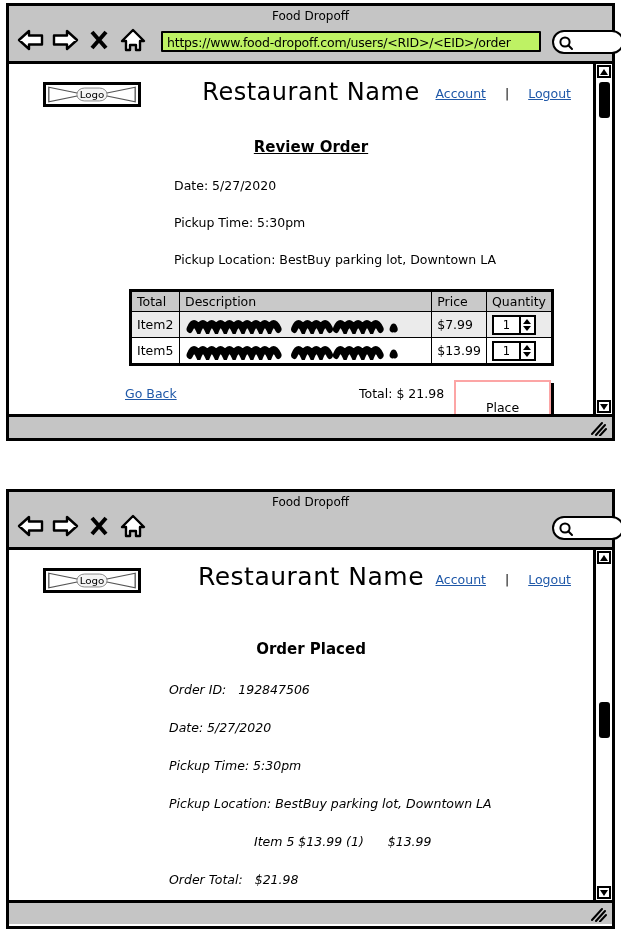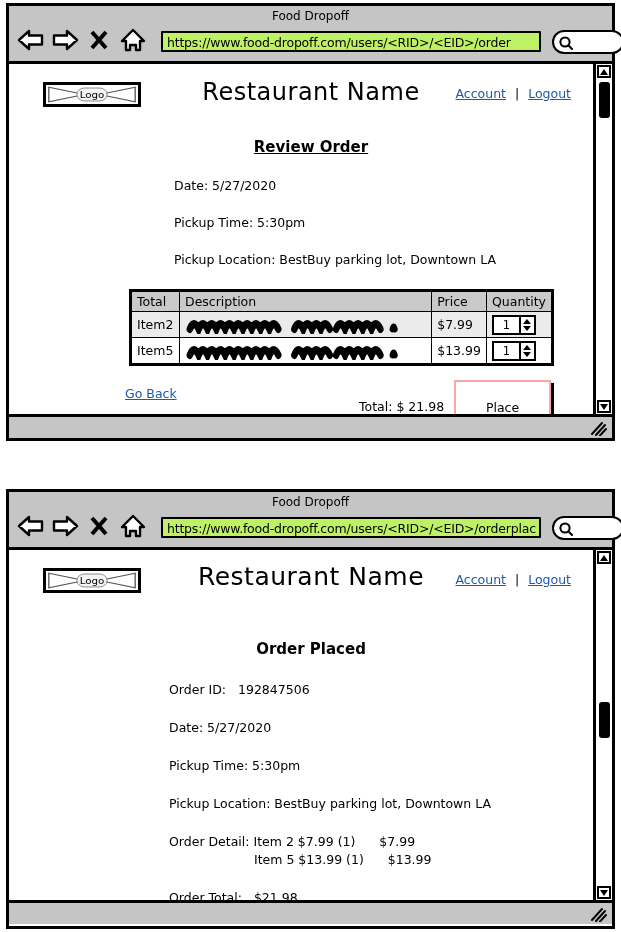--- a/index.html
+++ b/index.html
@@ -167,21 +167,21 @@
     letter-spacing: 0.5px;
     color: #000;
   }
   #browser-2 .brand { font-size: 25px; top: 12px; }
   .header-links {
     position: absolute;
     right: 22px;
     top: 22px;
     display: flex;
     align-items: center;
-    gap: 9px;
+    gap: 19px;
     font-size: 12.5px;
   }
   .lnk {
     color: #1f58a8;
     text-decoration: underline;
     cursor: pointer;
   }
   .divider-pipe { color: #000; }
 
   .page-title {
@@ -262,21 +262,21 @@
   }
   #go-back-link {
     position: absolute;
     left: 96px;
     top: 6px;
     font-size: 12.5px;
   }
   #order-total {
     position: absolute;
     left: 330px;
-    top: 19px;
+    top: 6px;
     font-size: 12.5px;
     color: #000;
   }
   #place-order-btn {
     position: absolute;
     left: 425px;
     top: 0;
     width: 97px;
     height: 24px;
     background: #fff;
@@ -289,20 +289,21 @@
     padding: 16px;
     line-height: 20px;
   }
 
   
   .confirm-list {
     margin-top: 24px;
     padding-left: 140px;
     font-size: 12.5px;
     color: #000;
+    font-style: italic;
   }
   .confirm-list .row { margin-bottom: 23px; }
   .confirm-list .row .idval { margin-left: 8px; }
   .od-block { position: relative; }
   .od-line2 { margin-left: 85px; margin-top: 3px; }
   .od-gap { display: inline-block; width: 16px; }
   .total-row { position: relative; }
 </style>
 </head>
 <body>
@@ -482,23 +483,20 @@
               <path d="M7 5 L21 21 M21 5 L7 21" stroke="#000" stroke-width="4"></path>
             </svg>
         </span>
         <span class="nav-btn">
           <svg viewBox="0 0 28 26">
               <path d="M14 3 L25 14 L21 14 L21 23 L17 23 L17 18 L11 18 L11 23 L7 23 L7 14 L3 14 Z" fill="#fff" stroke="#000" stroke-width="2.4" stroke-linejoin="round"></path>
             </svg>
         </span>
       </div>
 
-      <div class="urlbar">
-        <span class="urltext">https://www.food-dropoff.com/users/&lt;RID&gt;/&lt;EID&gt;/orderplac</span>
-      </div>
 
       <div class="searchbox">
         <svg class="mag" viewBox="0 0 16 16">
           <circle cx="7" cy="7" r="4.6" fill="none" stroke="#000" stroke-width="2"></circle>
           <path d="M10.3 10.3 L14 14" stroke="#000" stroke-width="2" stroke-linecap="round"></path>
         </svg>
       </div>
     </div>
 
     <div class="viewport">
@@ -527,26 +525,20 @@
         <div class="confirm-list">
           <div class="row">
             <span>Order ID:</span>
             <span class="idval">192847506</span>
           </div>
           <div class="row">Date: 5/27/2020</div>
           <div class="row">Pickup Time: 5:30pm</div>
           <div class="row">Pickup Location: BestBuy parking lot, Downtown LA</div>
 
           <div class="row od-block">
-            <div>
-              <span>Order Detail:</span>
-              <span>Item 2 $7.99 (1)</span>
-              <span class="od-gap"></span>
-              <span>$7.99</span>
-            </div>
             <div class="od-line2">
               <span>Item 5 $13.99 (1)</span>
               <span class="od-gap"></span>
               <span>$13.99</span>
             </div>
           </div>
 
           <div class="row total-row">
             <span>Order Total:</span>
             <span class="idval">$21.98</span>

